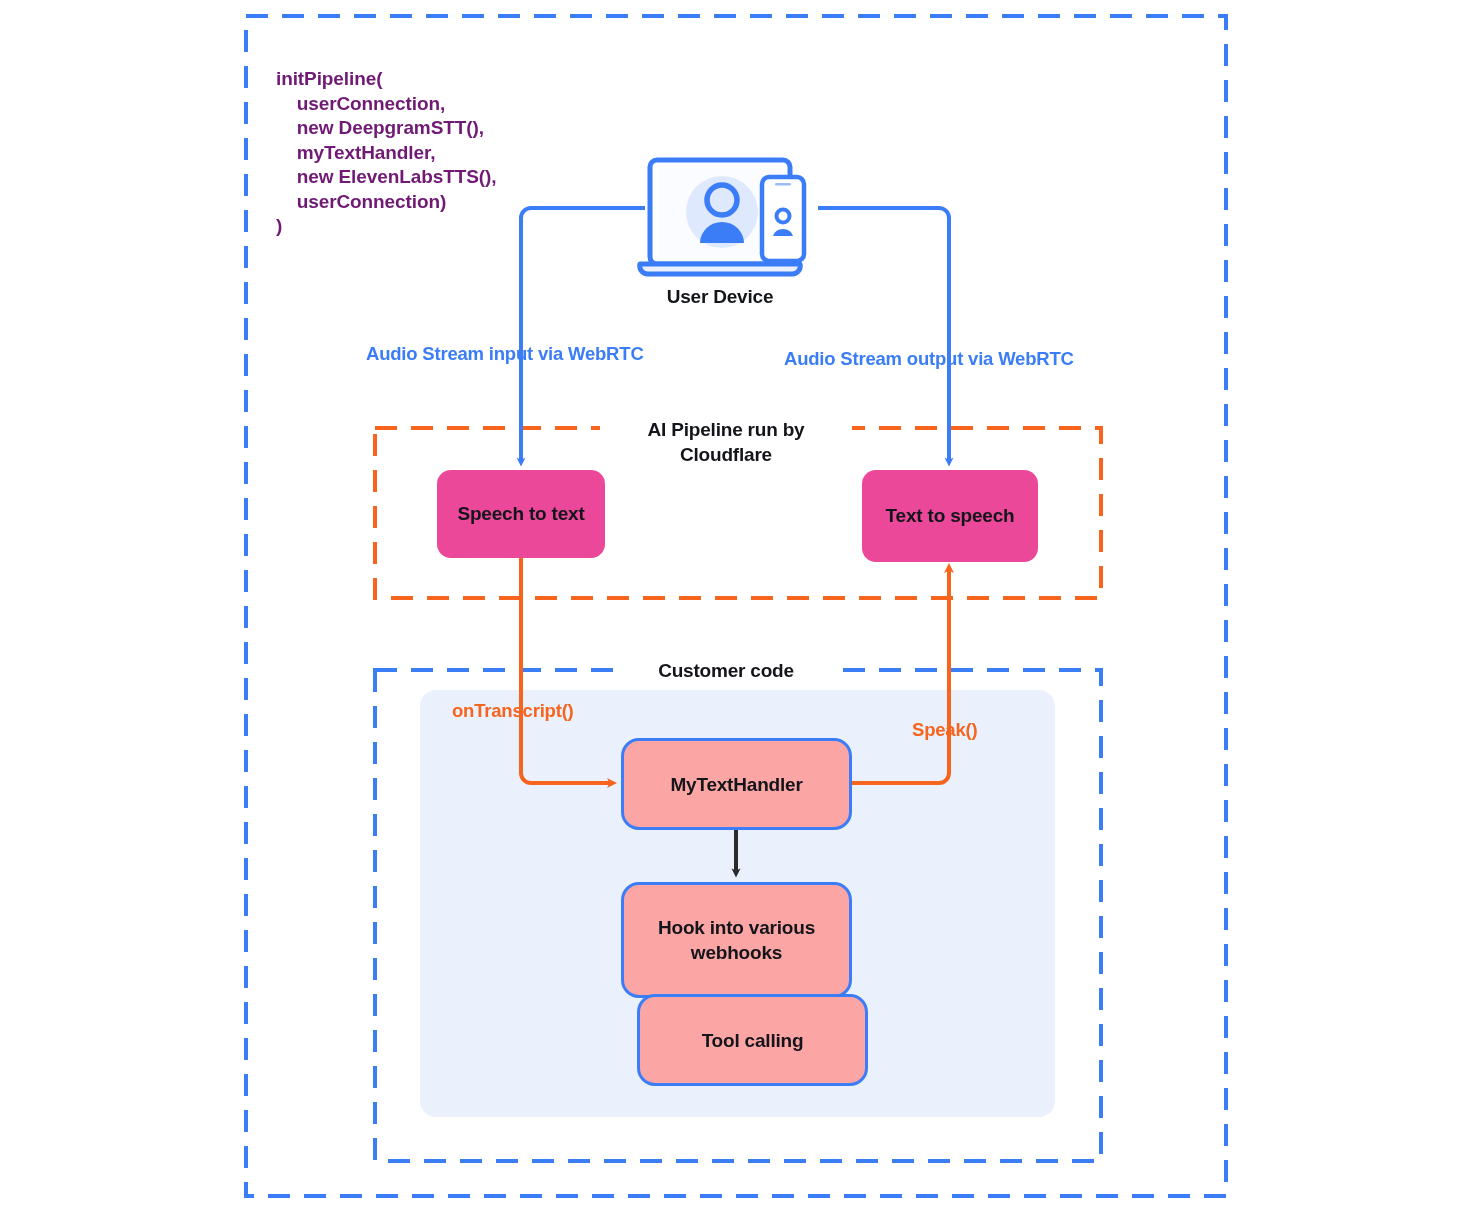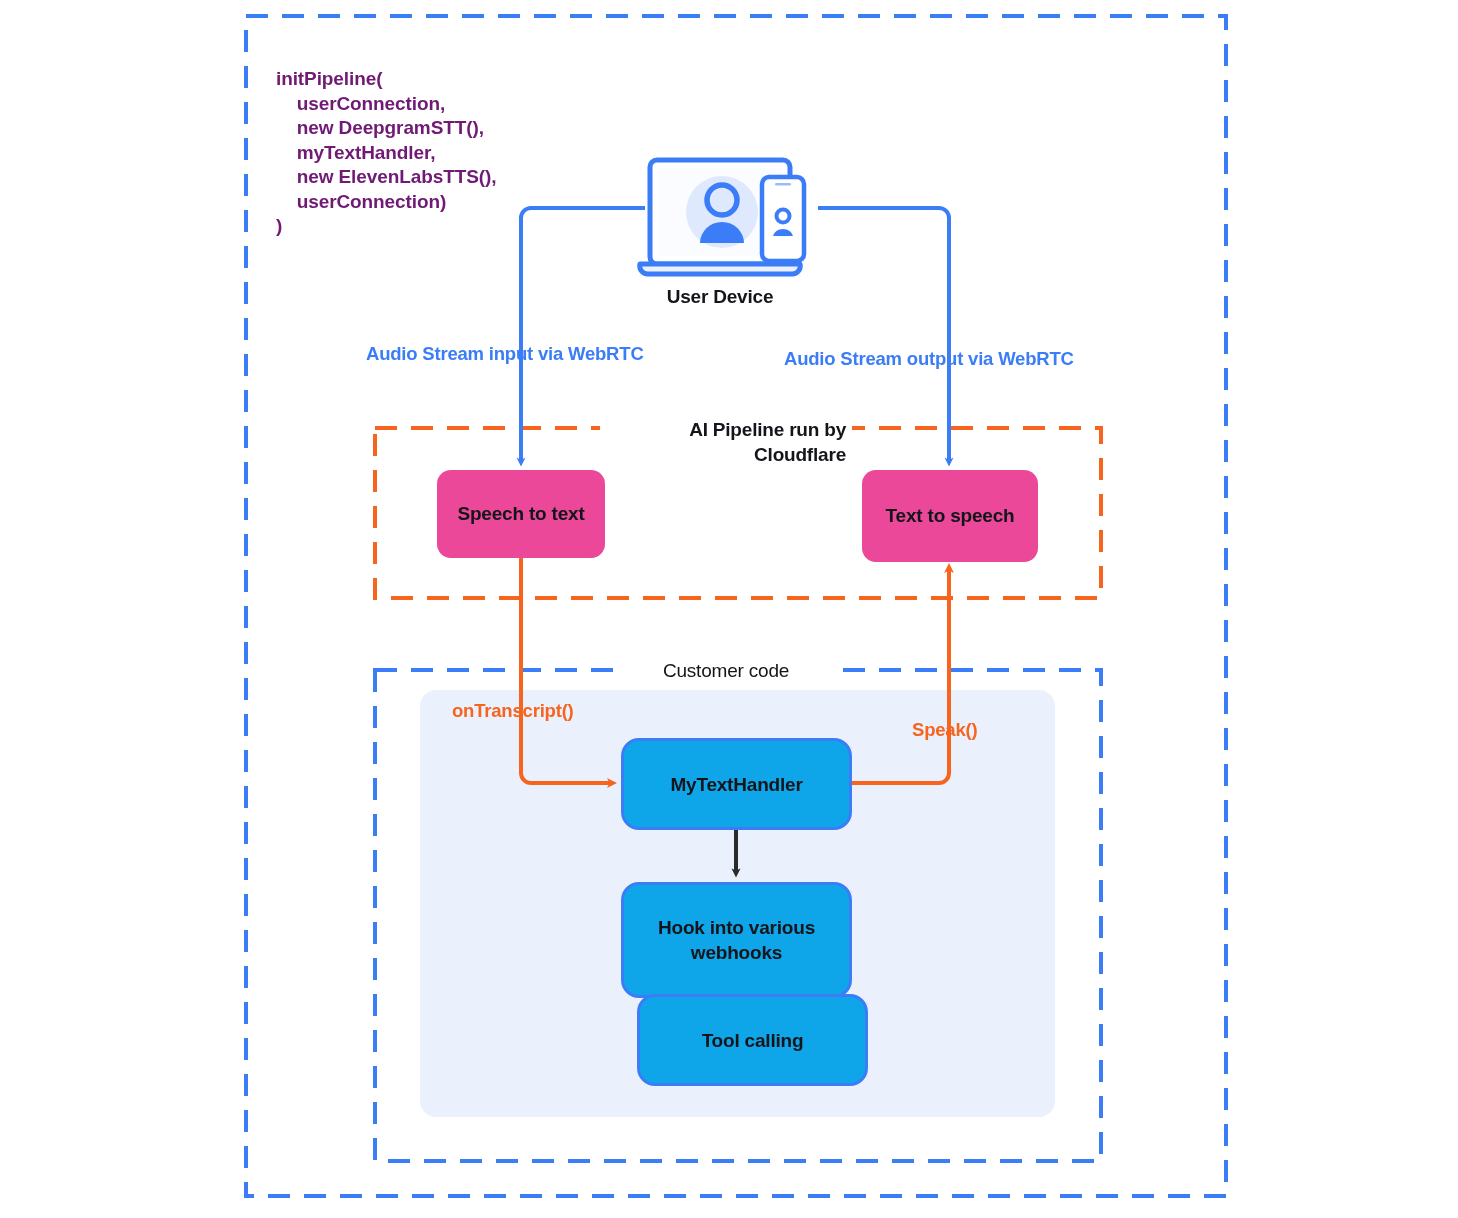--- a/index.html
+++ b/index.html
@@ -61,37 +61,37 @@
     white-space: nowrap;
   }
   #label-audio-in  { left: 366px; top: 343px; }
   #label-audio-out { left: 784px; top: 348px; }
 
   
   #ai-pipeline-title {
     left: 600px;
     top: 415px;
     width: 240px;
-    text-align: right;
+    text-align: center;
     font-size: 19px;
     font-weight: bold;
     color: #13151a;
     line-height: 25px;
     letter-spacing: -0.2px;
     background: #ffffff;
     padding: 2px 6px;
     box-sizing: content-box;
   }
   #customer-code-title {
     left: 620px;
     top: 658px;
     width: 200px;
     text-align: center;
     font-size: 19px;
-    font-weight: normal;
+    font-weight: bold;
     color: #13151a;
     letter-spacing: -0.2px;
     background: #ffffff;
     padding: 2px 6px;
   }
 
   
   .node-box {
     display: flex;
     align-items: center;
@@ -101,21 +101,21 @@
     color: #13151a;
     box-sizing: border-box;
     letter-spacing: -0.2px;
   }
   .node-cream {
     background: #ec4899;
     border-radius: 14px;
     font-size: 19px;
   }
   .node-outline {
-    background: #0ea5e9;
+    background: #fca5a5;
     border: 3px solid #3b7df6;
     border-radius: 18px;
     font-size: 19px;
     line-height: 25px;
   }
   #box-stt  { left: 437px;  top: 470px;  width: 168px; height: 88px; }
   #box-tts  { left: 862px;  top: 470px;  width: 176px; height: 92px; }
   #box-mth  { left: 621px;  top: 738px;  width: 231px; height: 92px; }
   #box-hook { left: 621px;  top: 882px;  width: 231px; height: 116px; }
   #box-tool { left: 621px;  top: 994px;  width: 231px; height: 92px; margin-left: 16px; }

